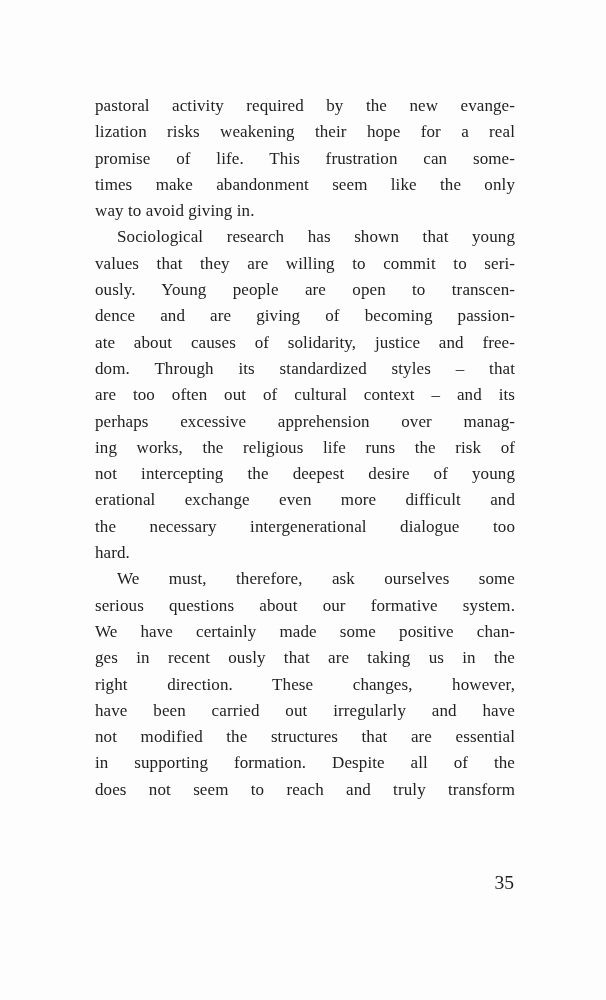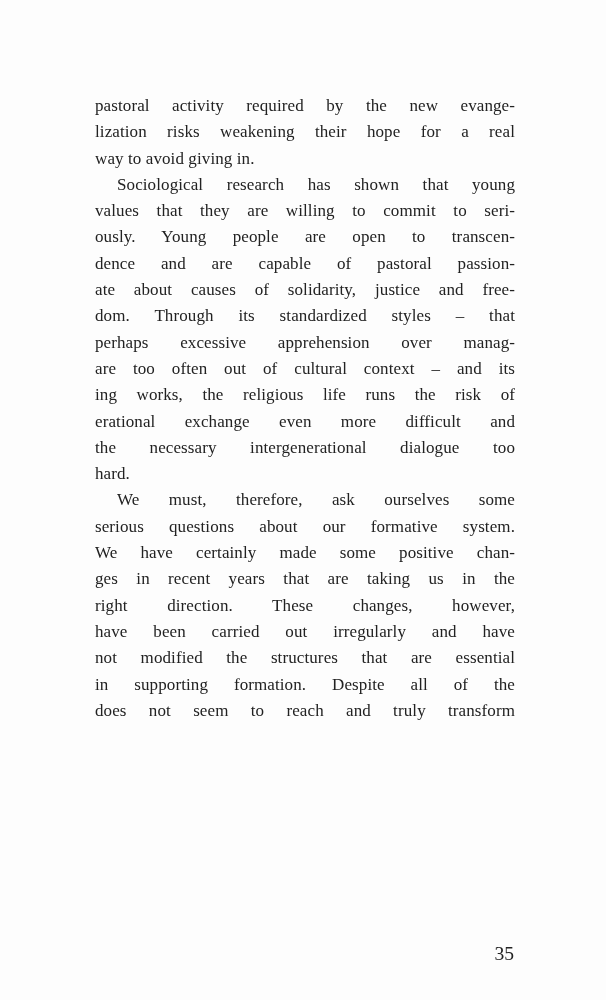--- a/index.html
+++ b/index.html
@@ -39,56 +39,59 @@
   }
   .line.just {
     text-align: justify;
     text-align-last: justify;
   }
   .line.indent {
     padding-left: 22px;
   }
   .page-number {
     position: absolute;
-    top: 942px;
+    top: 871px;
     right: 92px;
     color: #222222;
     font-size: 19.6px;
     line-height: 24px;
   }
 </style>
 </head>
 <body>
 
 <div class="page">
   <div class="text-block">
       <div class="paragraph">
         <div class="line just">pastoral activity required by the new evange-</div>
         <div class="line just">lization risks weakening their hope for a real</div>
+        <div class="line just">promise of life. This frustration can some-</div>
+        <div class="line just">times make abandonment seem like the only</div>
         <div class="line">way to avoid giving in.</div>
       </div>
       <div class="paragraph">
         <div class="line just indent">Sociological research has shown that young</div>
         <div class="line just">values that they are willing to commit to seri-</div>
         <div class="line just">ously. Young people are open to transcen-</div>
-        <div class="line just">dence and are capable of pastoral passion-</div>
+        <div class="line just">dence and are giving of becoming passion-</div>
         <div class="line just">ate about causes of solidarity, justice and free-</div>
         <div class="line just">dom. Through its standardized styles – that</div>
+        <div class="line just">are too often out of cultural context – and its</div>
         <div class="line just">perhaps excessive apprehension over manag-</div>
-        <div class="line just">are too often out of cultural context – and its</div>
         <div class="line just">ing works, the religious life runs the risk of</div>
+        <div class="line just">not intercepting the deepest desire of young</div>
         <div class="line just">erational exchange even more difficult and</div>
         <div class="line just">the necessary intergenerational dialogue too</div>
         <div class="line">hard.</div>
       </div>
       <div class="paragraph">
         <div class="line just indent">We must, therefore, ask ourselves some</div>
         <div class="line just">serious questions about our formative system.</div>
         <div class="line just">We have certainly made some positive chan-</div>
-        <div class="line just">ges in recent years that are taking us in the</div>
+        <div class="line just">ges in recent ously that are taking us in the</div>
         <div class="line just">right direction. These changes, however,</div>
         <div class="line just">have been carried out irregularly and have</div>
         <div class="line just">not modified the structures that are essential</div>
         <div class="line just">in supporting formation. Despite all of the</div>
         <div class="line just">does not seem to reach and truly transform</div>
       </div>
     </div>
   <div class="page-number">35</div>
 </div>
 

